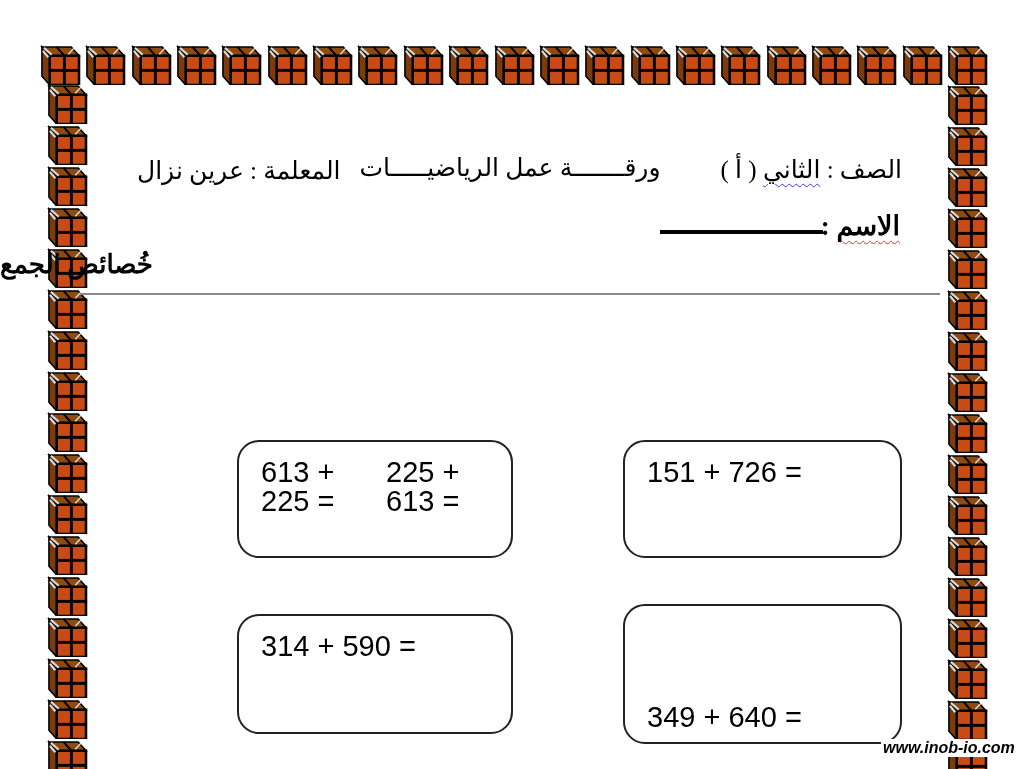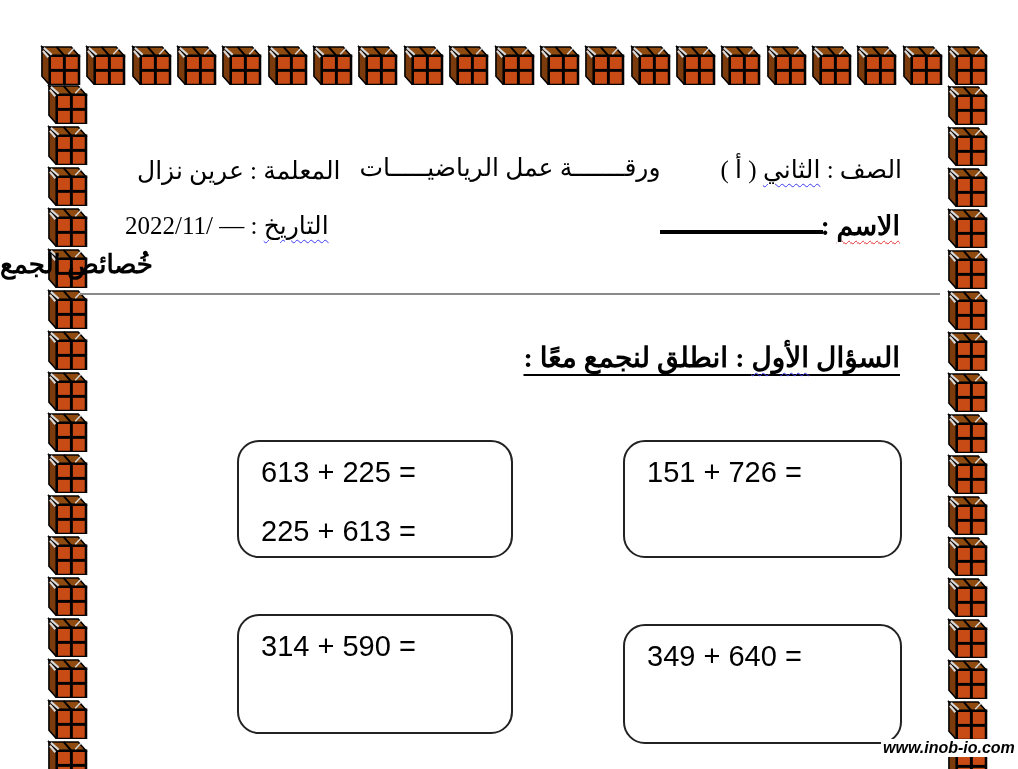--- a/index.html
+++ b/index.html
@@ -17,26 +17,26 @@
   .teacher-label{top:156px;left:115px;font-size:25px;direction:rtl;margin-left:22px;}
   .name-label{top:210px;right:118px;font-size:27px;font-weight:bold;direction:rtl;}
   .name-line{position:absolute;top:230px;left:660px;width:163px;height:4px;background:#000;z-index:2;}
   .date-label{top:211px;left:125px;font-size:25px;direction:rtl;}
   .sheet-title{top:249px;left:0;width:1010px;text-align:left;font-size:26px;font-weight:bold;direction:rtl;}
   .divider{position:absolute;top:293px;left:80px;width:860px;height:2px;background:#8a8a8a;z-index:2;}
   .question-heading{top:341px;right:118px;font-size:28px;font-weight:bold;direction:rtl;
                     text-decoration:underline;text-decoration-thickness:2px;text-underline-offset:7px;}
   
   .eq-box{position:absolute;border:2px solid #222;border-radius:22px;z-index:2;background:#fff;
-          display:flex;flex-direction:column;justify-content:space-between;
+          display:flex;justify-content:space-between;
           padding:16px 0 10px 22px;box-sizing:border-box;}
   .box-tl{left:237px;top:440px;width:276px;height:118px;}
   .box-tr{left:623px;top:440px;width:279px;height:118px;}
   .box-bl{left:237px;top:614px;width:276px;height:120px;}
-  .box-br{left:623px;top:624px;width:279px;height:120px;}
+  .box-br{left:623px;top:604px;width:279px;height:140px;align-items:flex-end;}
   .eq-line{font-family:"Liberation Sans","DejaVu Sans",sans-serif;font-size:29px;direction:ltr;text-align:left;line-height:1;}
   
   .watermark{position:absolute;left:881px;top:739px;z-index:5;background:#fff;padding:0 2px;
              font-family:"Liberation Sans","DejaVu Sans",sans-serif;
              font-size:16px;font-weight:bold;font-style:italic;white-space:nowrap;}
 </style>
 </head>
 <body>
 
 <div class="page">
@@ -762,27 +762,25 @@
   <div class="hdr worksheet-title">ورقـــــــة عمل الرياضيـــــات</div>
 
   <div class="hdr class-label"><span>الصف : </span><span class="squiggle-blue">الثاني</span><span> ( أ )</span></div>
 
   <div class="hdr teacher-label">المعلمة : عرين نزال</div>
 
   <div class="hdr name-label"><span class="squiggle-red">الاسم</span><span> :</span></div>
 
   <div class="name-line"></div>
 
-  <div class="hdr date-label"><span class="squiggle-blue">التاريخ</span><span> : — /2022/11</span></div>
 
   <div class="hdr sheet-title">خُصائص الجمع</div>
 
   <div class="divider"></div>
 
-  <div class="hdr question-heading"><span>السؤال </span><span class="squiggle-blue">الأول</span><span> : انطلق لنجمع معًا : </span></div>
 
   <div class="eq-box box-tl">
     <div class="eq-line">613 + 225 =</div>
     <div class="eq-line">225 + 613 =</div>
   </div>
 
   <div class="eq-box box-tr">
     <div class="eq-line">151 + 726 =</div>
   </div>
 

